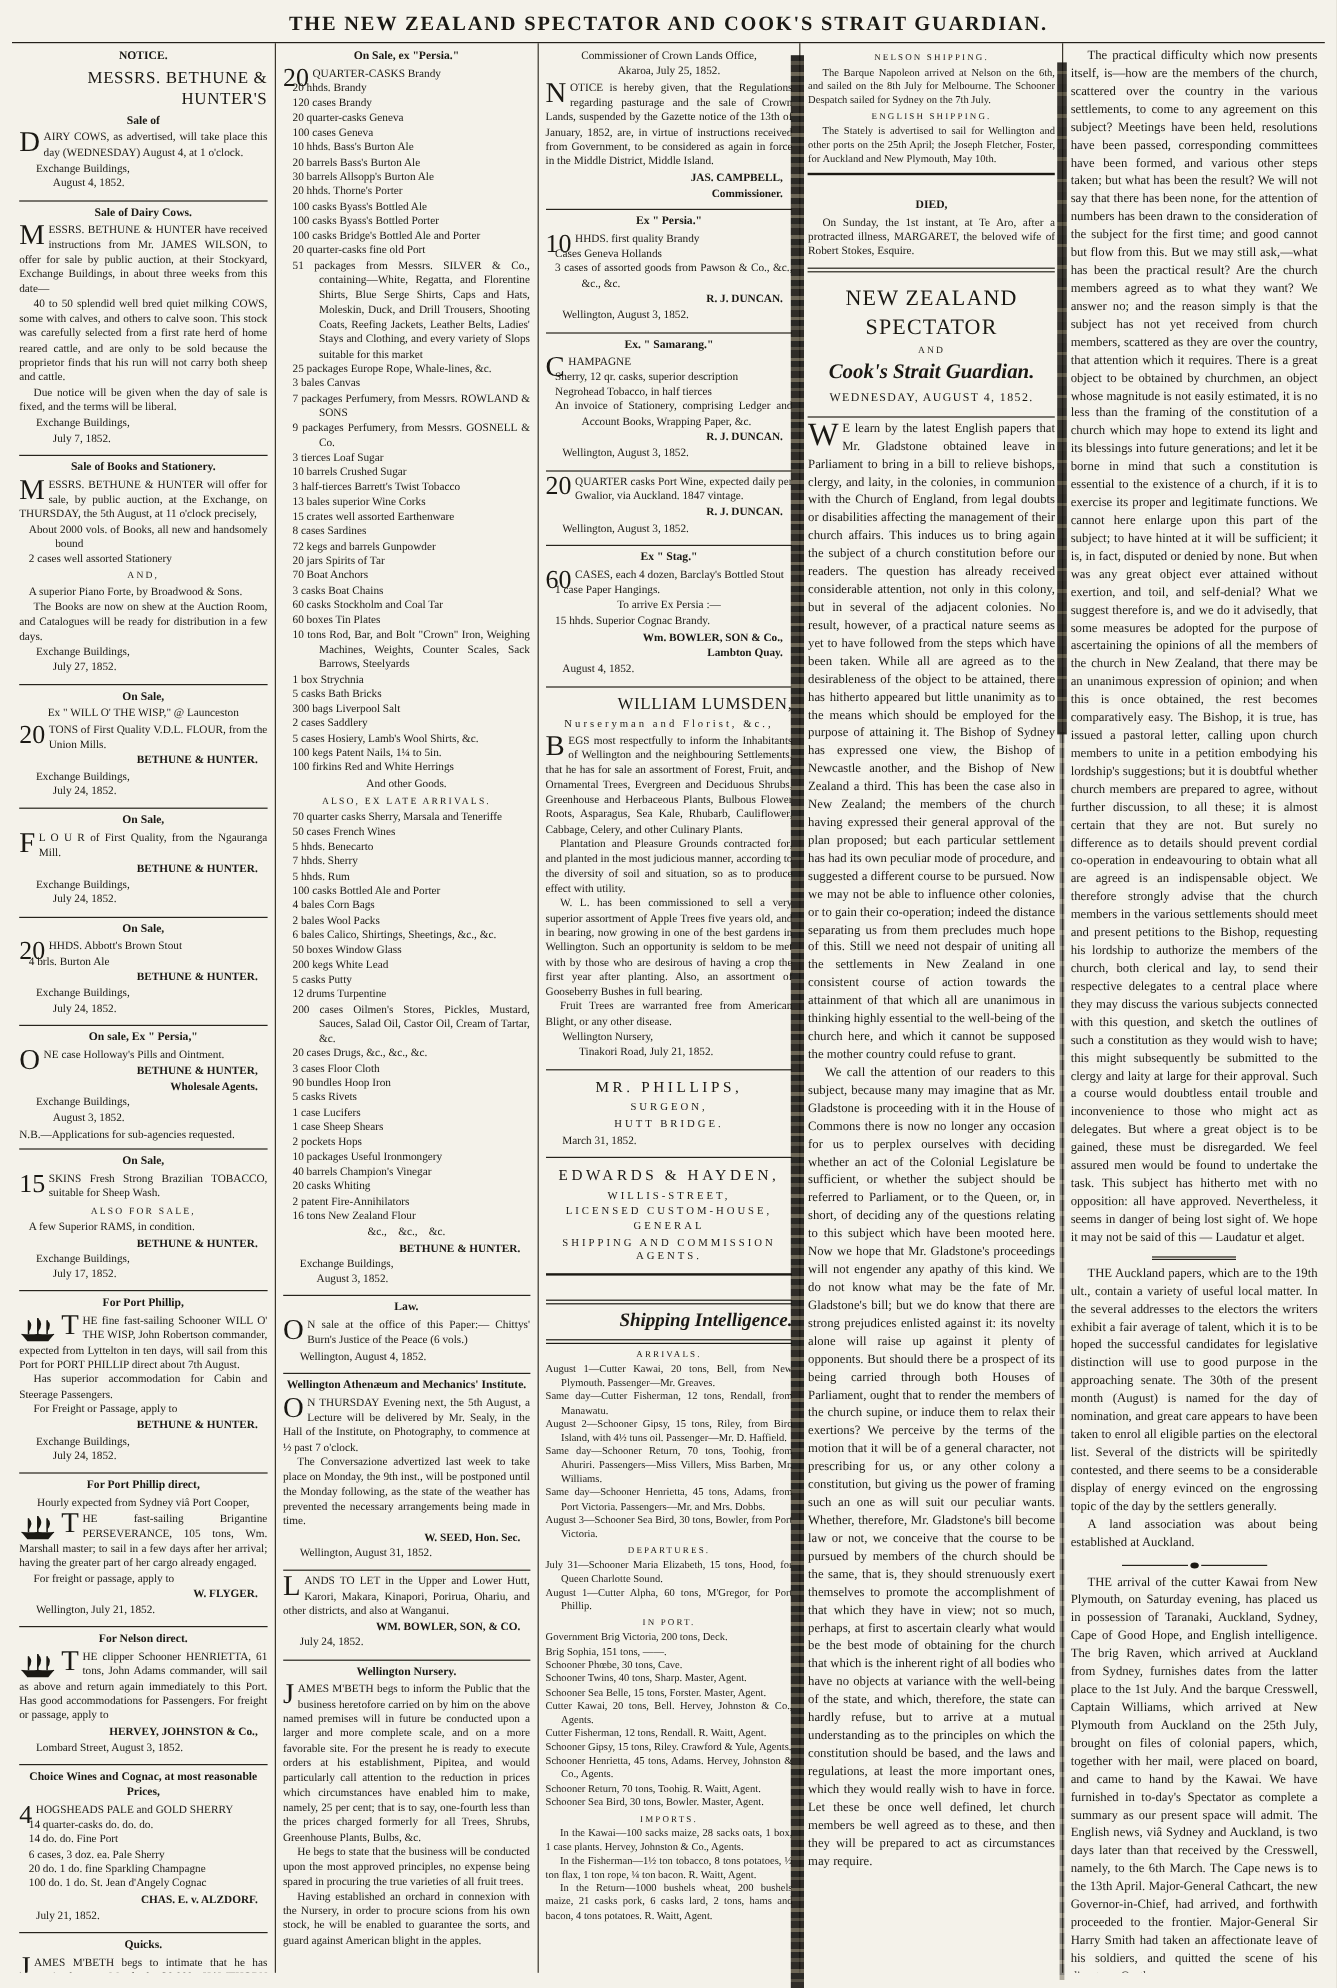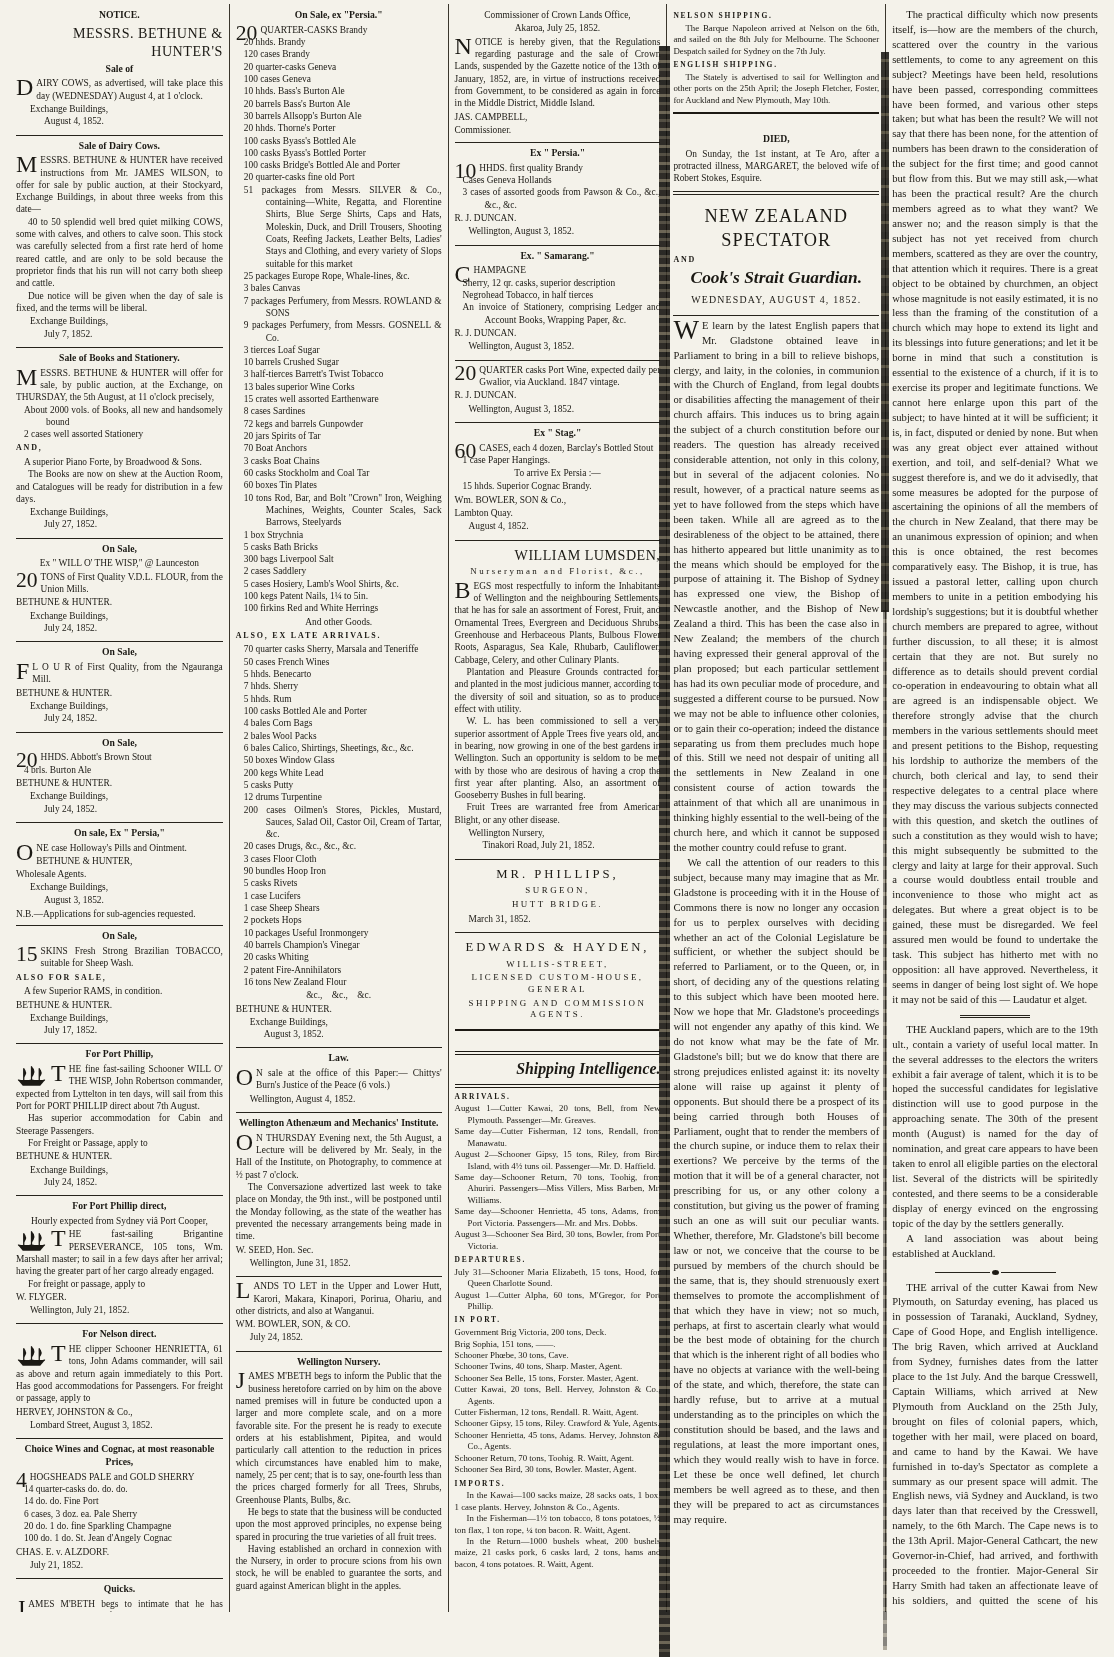--- a/index.html
+++ b/index.html
@@ -18,28 +18,28 @@
   .sep-double{border-top:4px double #26231c;margin-top:3px;padding-top:4px;}
   .sep-thick{border-top:2.5px solid #1c1913;margin-top:3px;padding-top:18px;}
   .article.small{font-size:8.8px;line-height:1.3;}
   .article.ed{font-size:10.6px;line-height:1.41;}
   .article.ed .b-p{text-indent:14px;}
 
   .b-h{text-align:center;font-weight:bold;font-size:1.03em;margin:1px 0 2px;}
   .b-H{text-align:right;font-size:1.5em;margin:2px 0;letter-spacing:.5px;}
   .b-sp{text-align:center;font-size:1.35em;letter-spacing:3px;margin:3px 0;}
   .b-sp2{text-align:center;font-size:.95em;letter-spacing:2.5px;margin:2px 0;}
-  .b-hs{text-align:left;font-size:.85em;font-weight:bold;letter-spacing:1.8px;margin:3px 0 2px;}
+  .b-hs{text-align:center;font-size:.85em;font-weight:normal;letter-spacing:1.8px;margin:3px 0 2px;}
   .b-hi{text-align:center;margin:1px 0;}
   .b-c{text-align:center;margin:1px 0;}
   .b-p{margin:0;text-indent:12px;}
   .b-pn{margin:0;}
   .b-li{margin:0;padding-left:30px;text-indent:-22px;}
   .b-nf{margin:0;padding-left:13px;text-indent:-13px;}
-  .b-sig{text-align:left;padding-right:8px;margin:1px 0;}
+  .b-sig{text-align:right;padding-right:8px;margin:1px 0;font-weight:bold;}
   .b-date{margin:1px 0 2px;}
   .date-line{padding-left:14px;}
   .date-line + .date-line{padding-left:28px;}
   .b-dc{margin:0;}
   .b-dc .cap{float:left;font-size:2.55em;line-height:.8;padding:1px 3px 0 0;}
   .b-bn .cap{font-size:2.3em;font-family:Liberation Serif, serif;}
   .b-ship .shipicon{float:left;width:31px;height:22px;margin:2px 4px 0 0;}
   .b-mast1{text-align:center;font-size:1.95em;letter-spacing:1px;margin-top:5px;}
   .b-mastbl{text-align:center;font-size:1.85em;font-weight:bold;font-style:italic;margin:2px 0;}
   .b-mastdate{text-align:center;font-size:1.05em;letter-spacing:1.2px;margin:4px 0 3px;}
@@ -55,20 +55,23 @@
      background:repeating-linear-gradient(180deg,#0f0e0b 0 5px,#3f3a2e 5px 8px,#14110d 8px 14px,#5a5342 14px 17px);}
   .strip-b{left:881px;top:52px;width:8px;height:560px;opacity:.85;
      background:repeating-linear-gradient(180deg,#12100c 0 7px,#46402f 7px 10px,#191611 10px 18px);}
   .strip-b2{left:883px;top:610px;width:4px;height:1040px;opacity:.5;
      background:repeating-linear-gradient(180deg,#1a1712 0 9px,#6b6350 9px 13px);}
 </style>
 </head>
 <body>
 
 <div class="page">
+  <header class="masthead">
+    <span>THE NEW ZEALAND SPECTATOR AND COOK'S STRAIT GUARDIAN.</span>
+  </header>
   <div class="columns" id="columns">
       <div class="col">
         <div class="article">
           <div class="b-h">NOTICE.</div>
           <div class="b-H">MESSRS. BETHUNE &amp; HUNTER'S</div>
           <div class="b-h">Sale of</div>
           <p class="b-dc"><span class="cap">D</span>AIRY COWS, as advertised, will take place this day (WEDNESDAY) August 4, at 1 o'clock.</p>
           <div class="b-date">
             <div class="date-line">Exchange Buildings,</div>
             <div class="date-line">August 4, 1852.</div>
@@ -298,21 +301,21 @@
           <div class="b-date">
             <div class="date-line">Wellington, August 4, 1852.</div>
           </div>
         </div>
         <div class="article sep-rule">
           <div class="b-h">Wellington Athenæum and Mechanics' Institute.</div>
           <p class="b-dc"><span class="cap">O</span>N THURSDAY Evening next, the 5th August, a Lecture will be delivered by Mr. Sealy, in the Hall of the Institute, on Photography, to commence at ½ past 7 o'clock.</p>
           <p class="b-p">The Conversazione advertized last week to take place on Monday, the 9th inst., will be postponed until the Monday following, as the state of the weather has prevented the necessary arrangements being made in time.</p>
           <div class="b-sig">W. SEED, Hon. Sec.</div>
           <div class="b-date">
-            <div class="date-line">Wellington, June 31, 1852.</div>
+            <div class="date-line">Wellington, August 31, 1852.</div>
           </div>
         </div>
         <div class="article sep-rule">
           <p class="b-dc"><span class="cap">L</span>ANDS TO LET in the Upper and Lower Hutt, Karori, Makara, Kinapori, Porirua, Ohariu, and other districts, and also at Wanganui.</p>
           <div class="b-sig">WM. BOWLER, SON, &amp; CO.</div>
           <div class="b-date">
             <div class="date-line">July 24, 1852.</div>
           </div>
         </div>
         <div class="article sep-rule">

